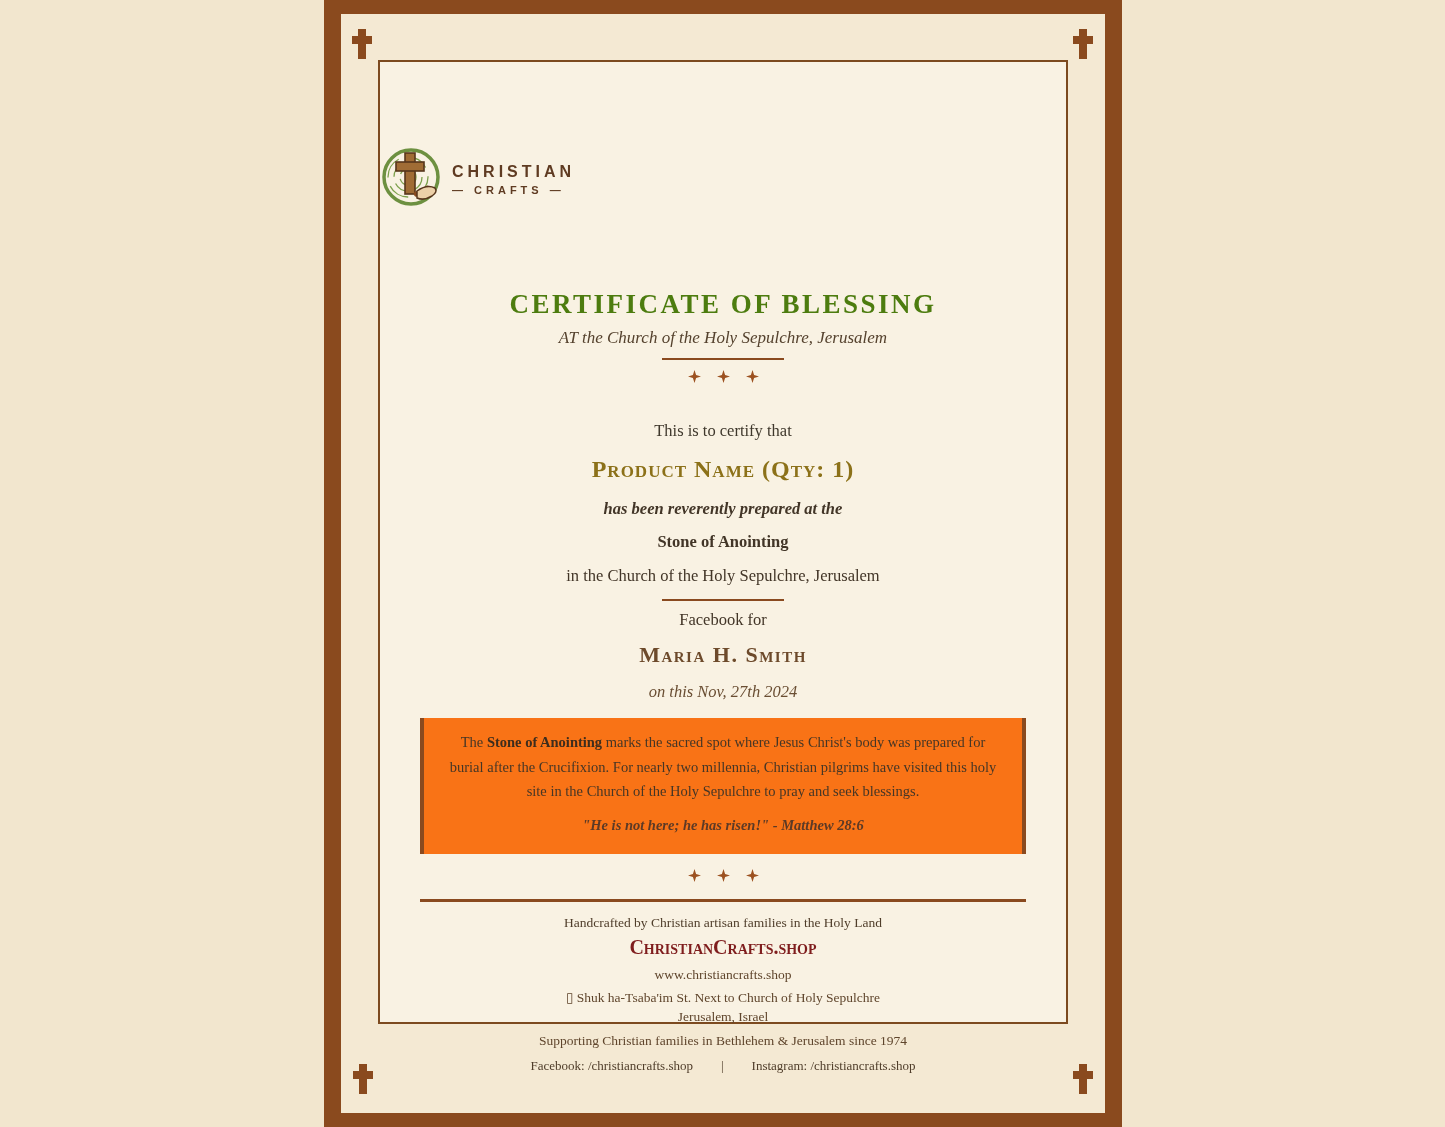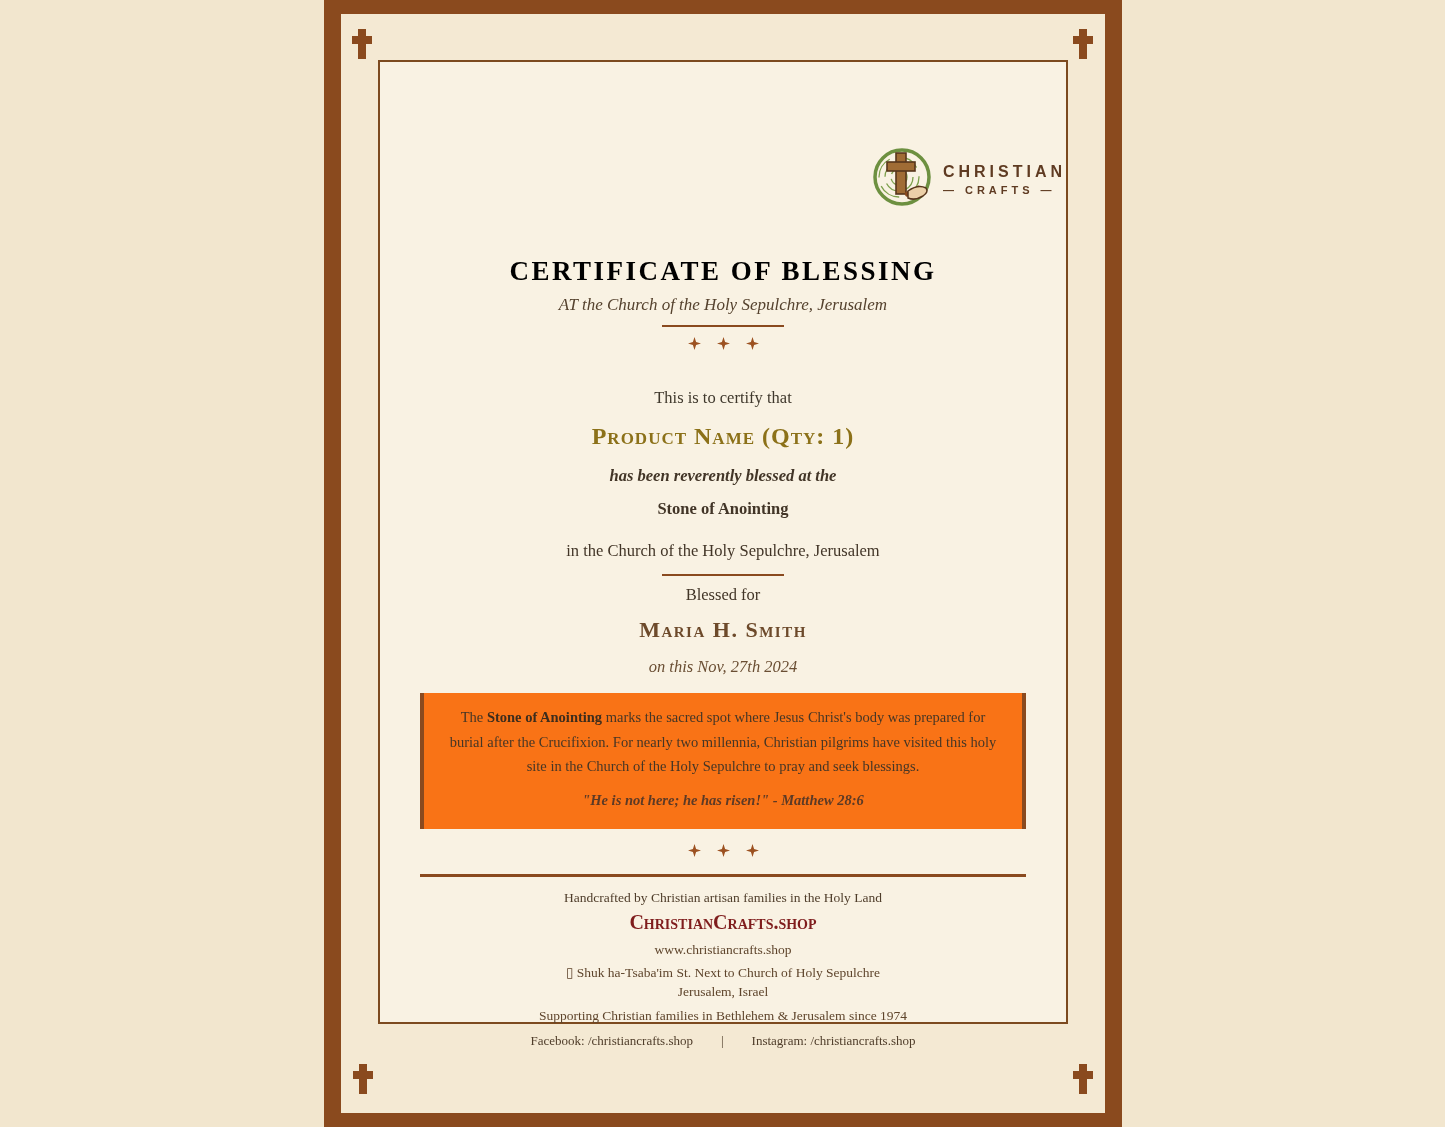--- a/index.html
+++ b/index.html
@@ -35,53 +35,53 @@
     border: 2px solid #7c4a1f;
     background: #f9f2e3;
     text-align: center;
     color: #423527;
   }
 
   .logo-row {
     margin-top: 84px;
     display: flex;
     align-items: center;
-    justify-content: flex-end;
+    justify-content: flex-start;
     gap: 10px;
   }
   .logo-text { text-align: left; color: #5f3b22; font-family: "Liberation Sans", sans-serif; }
   .logo-brand-top { font-size: 16px; font-weight: bold; letter-spacing: 4px; }
   .logo-brand-bottom { font-size: 11px; font-weight: bold; letter-spacing: 4px; margin-top: 3px; }
 
   .title {
-    margin-top: 44px;
+    margin-top: 77px;
     font-size: 27px;
     font-weight: bold;
     letter-spacing: 2.5px;
-    color: #000000;
+    color: #4d7c0f;
   }
   .subtitle { margin-top: 8px; font-style: italic; font-size: 17px; color: #55422e; }
 
   .divider-short { width: 122px; height: 2px; background: #8a4a1f; margin: 10px auto 0; }
 
   .diamond-row { margin-top: 10px; display: flex; justify-content: center; gap: 16px; }
   .diamond-row svg { display: block; }
 
   .certify { margin-top: 38px; font-size: 16.5px; color: #3f382c; }
   .product {
     margin-top: 15px;
     font-size: 24px;
     font-weight: bold;
     font-variant: small-caps;
     letter-spacing: 1px;
     color: #8c7119;
   }
   .blessed-line { margin-top: 16px; font-size: 16.5px; font-weight: bold; font-style: italic; }
   .stone { margin-top: 13px; font-size: 16.5px; font-weight: bold; }
-  .church { margin-top: 22px; font-size: 16.5px; }
+  .church { margin-top: 14px; font-size: 16.5px; }
   .divider-short.second { margin-top: 13px; }
   .blessed-for { margin-top: 9px; font-size: 16.5px; }
   .recipient {
     margin-top: 12px;
     font-size: 22px;
     font-weight: bold;
     font-variant: small-caps;
     letter-spacing: 1.5px;
     color: #6d4a2b;
   }
@@ -173,27 +173,27 @@
     <svg width="13" height="13" viewBox="0 0 14 14">
         <path d="M7 0 L8.7 5.3 L14 7 L8.7 8.7 L7 14 L5.3 8.7 L0 7 L5.3 5.3 Z" fill="#9c5120"></path>
       </svg>
     <svg width="13" height="13" viewBox="0 0 14 14">
         <path d="M7 0 L8.7 5.3 L14 7 L8.7 8.7 L7 14 L5.3 8.7 L0 7 L5.3 5.3 Z" fill="#9c5120"></path>
       </svg>
   </div>
 
   <div class="certify">This is to certify that</div>
   <div class="product">Product Name (Qty: 1)</div>
-  <div class="blessed-line">has been reverently blessed at the</div>
+  <div class="blessed-line">has been reverently prepared at the</div>
   <div class="stone">Stone of Anointing</div>
   <div class="church">in the Church of the Holy Sepulchre, Jerusalem</div>
 
   <div class="divider-short second"></div>
 
-  <div class="blessed-for">Blessed for</div>
+  <div class="blessed-for">Facebook for</div>
   <div class="recipient">Maria H. Smith</div>
   <div class="date-line">on this Nov, 27th 2024</div>
 
   <div class="info-box">
     <div><span>The </span><b>Stone of Anointing</b><span> marks the sacred spot where Jesus Christ's body was prepared for burial after the Crucifixion. For nearly two millennia, Christian pilgrims have visited this holy site in the Church of the Holy Sepulchre to pray and seek blessings.</span></div>
     <div class="info-quote">"He is not here; he has risen!" - Matthew 28:6</div>
   </div>
 
   <div class="diamond-row lower">
     <svg width="13" height="13" viewBox="0 0 14 14">

